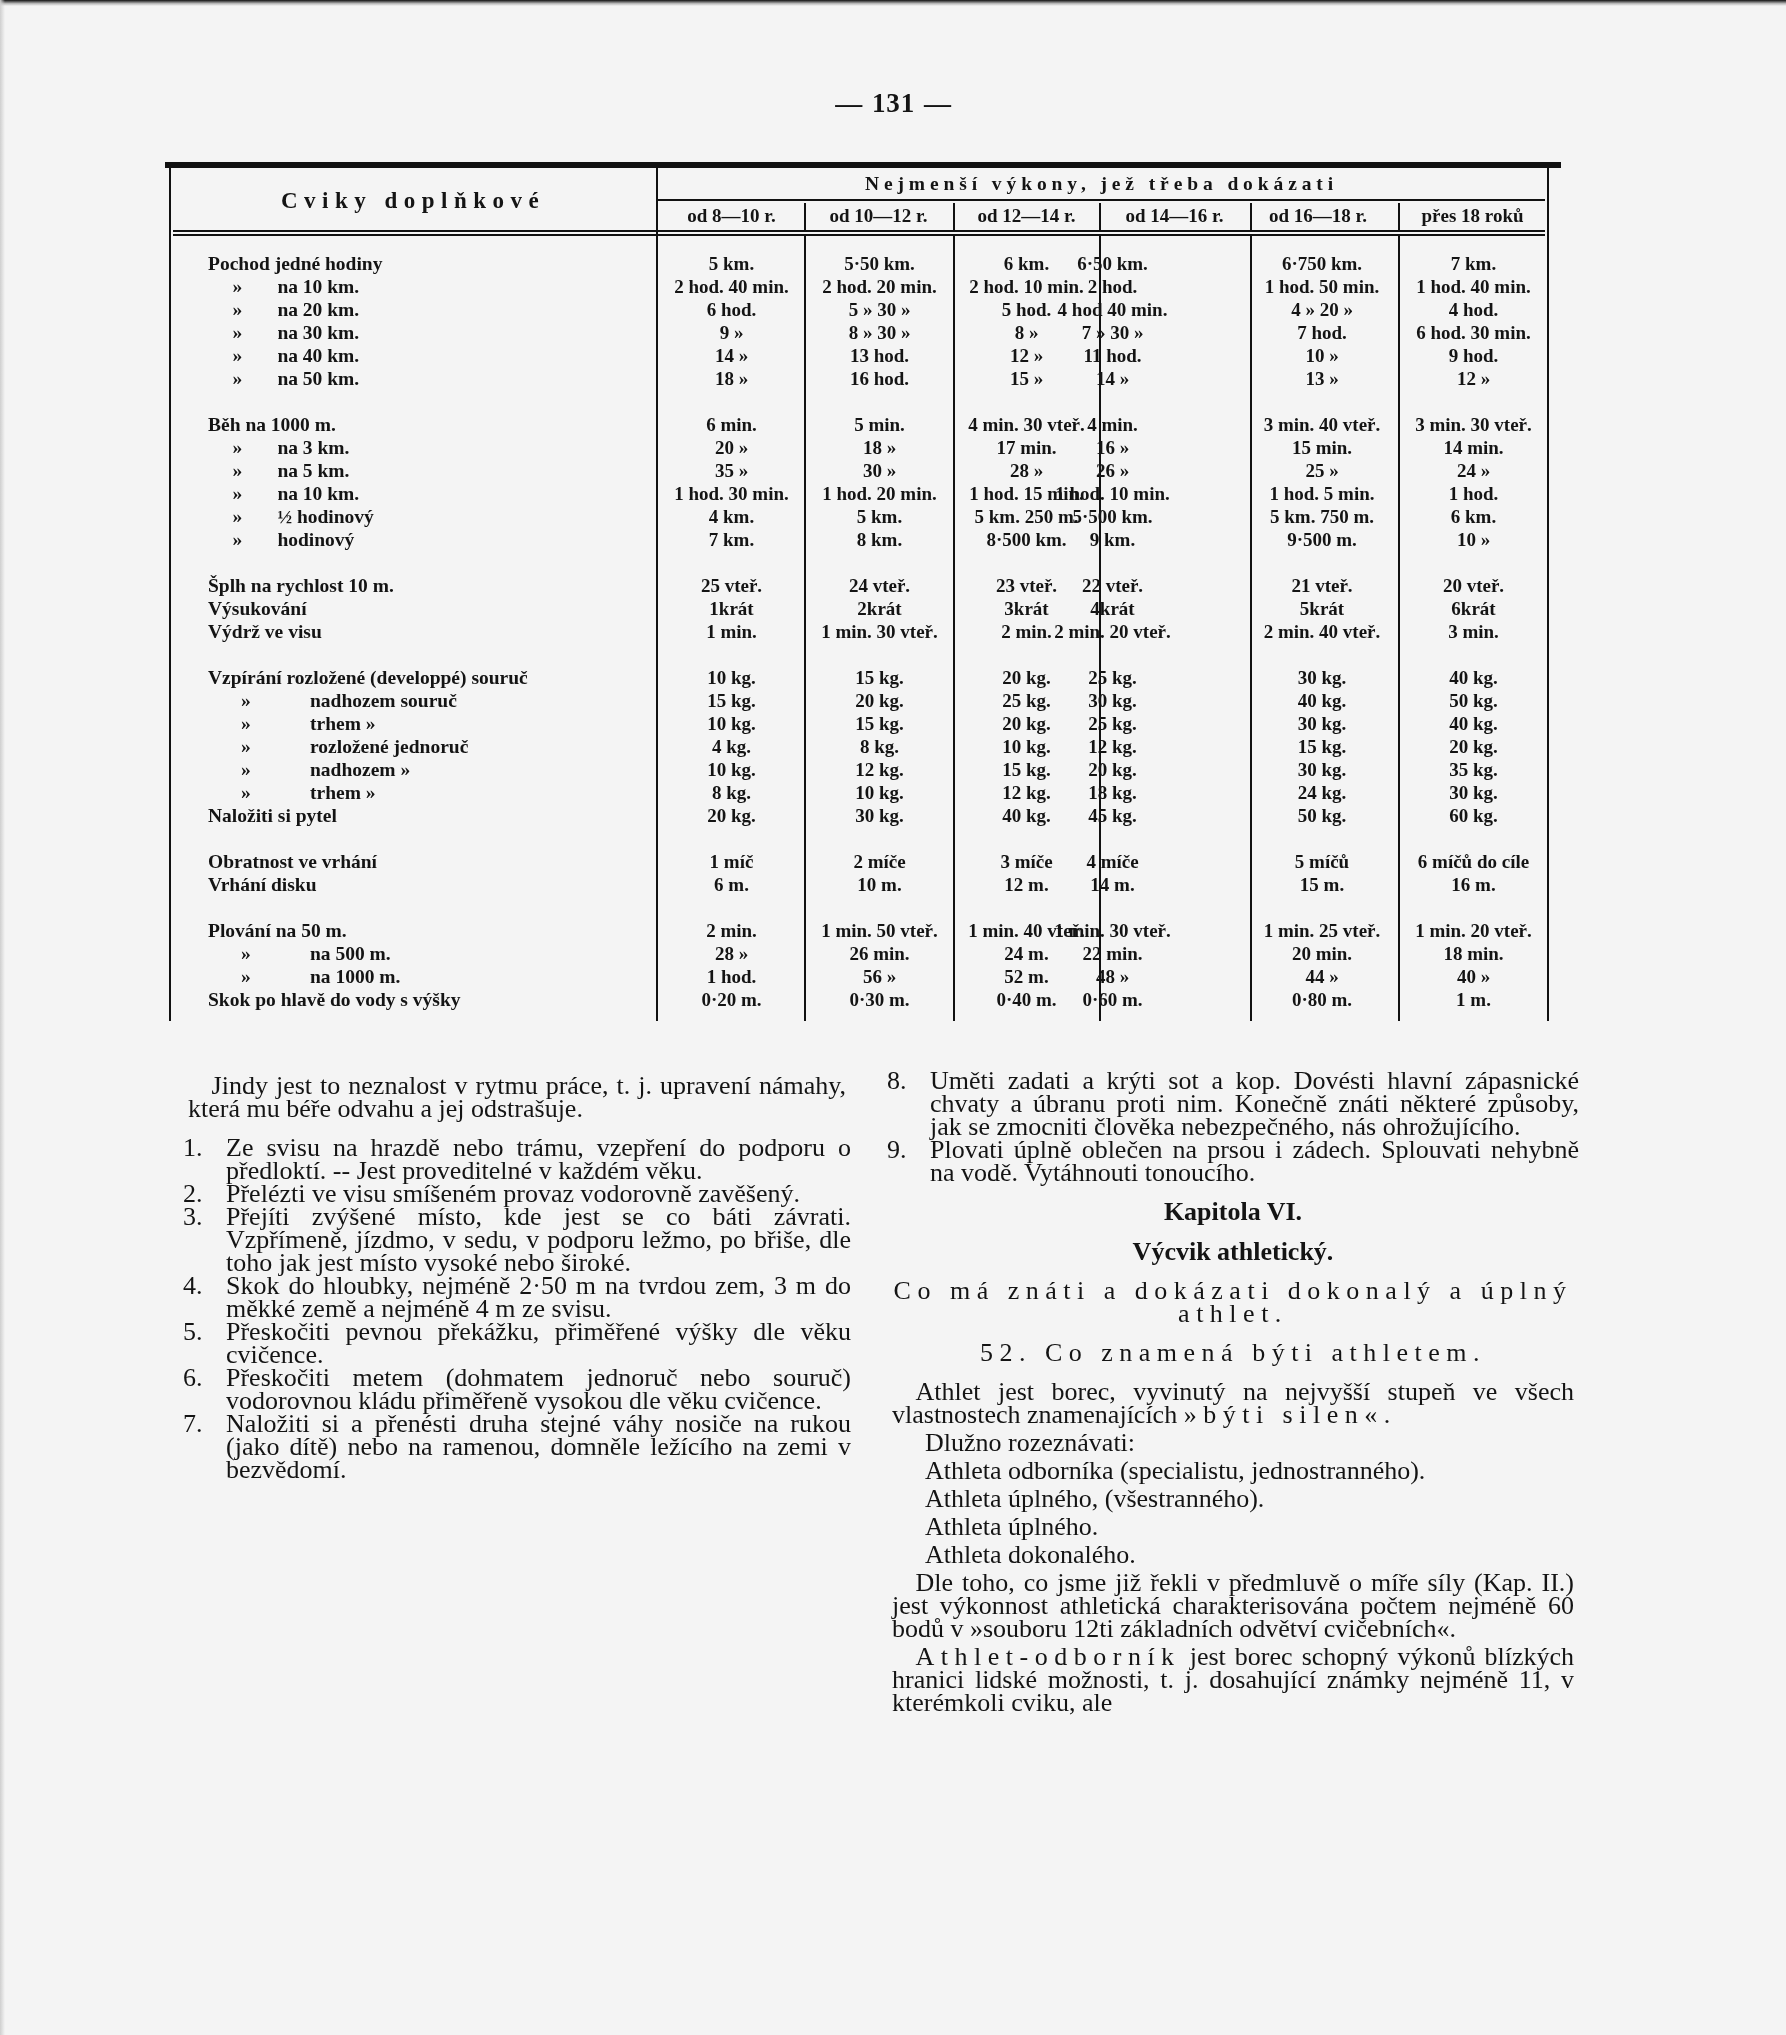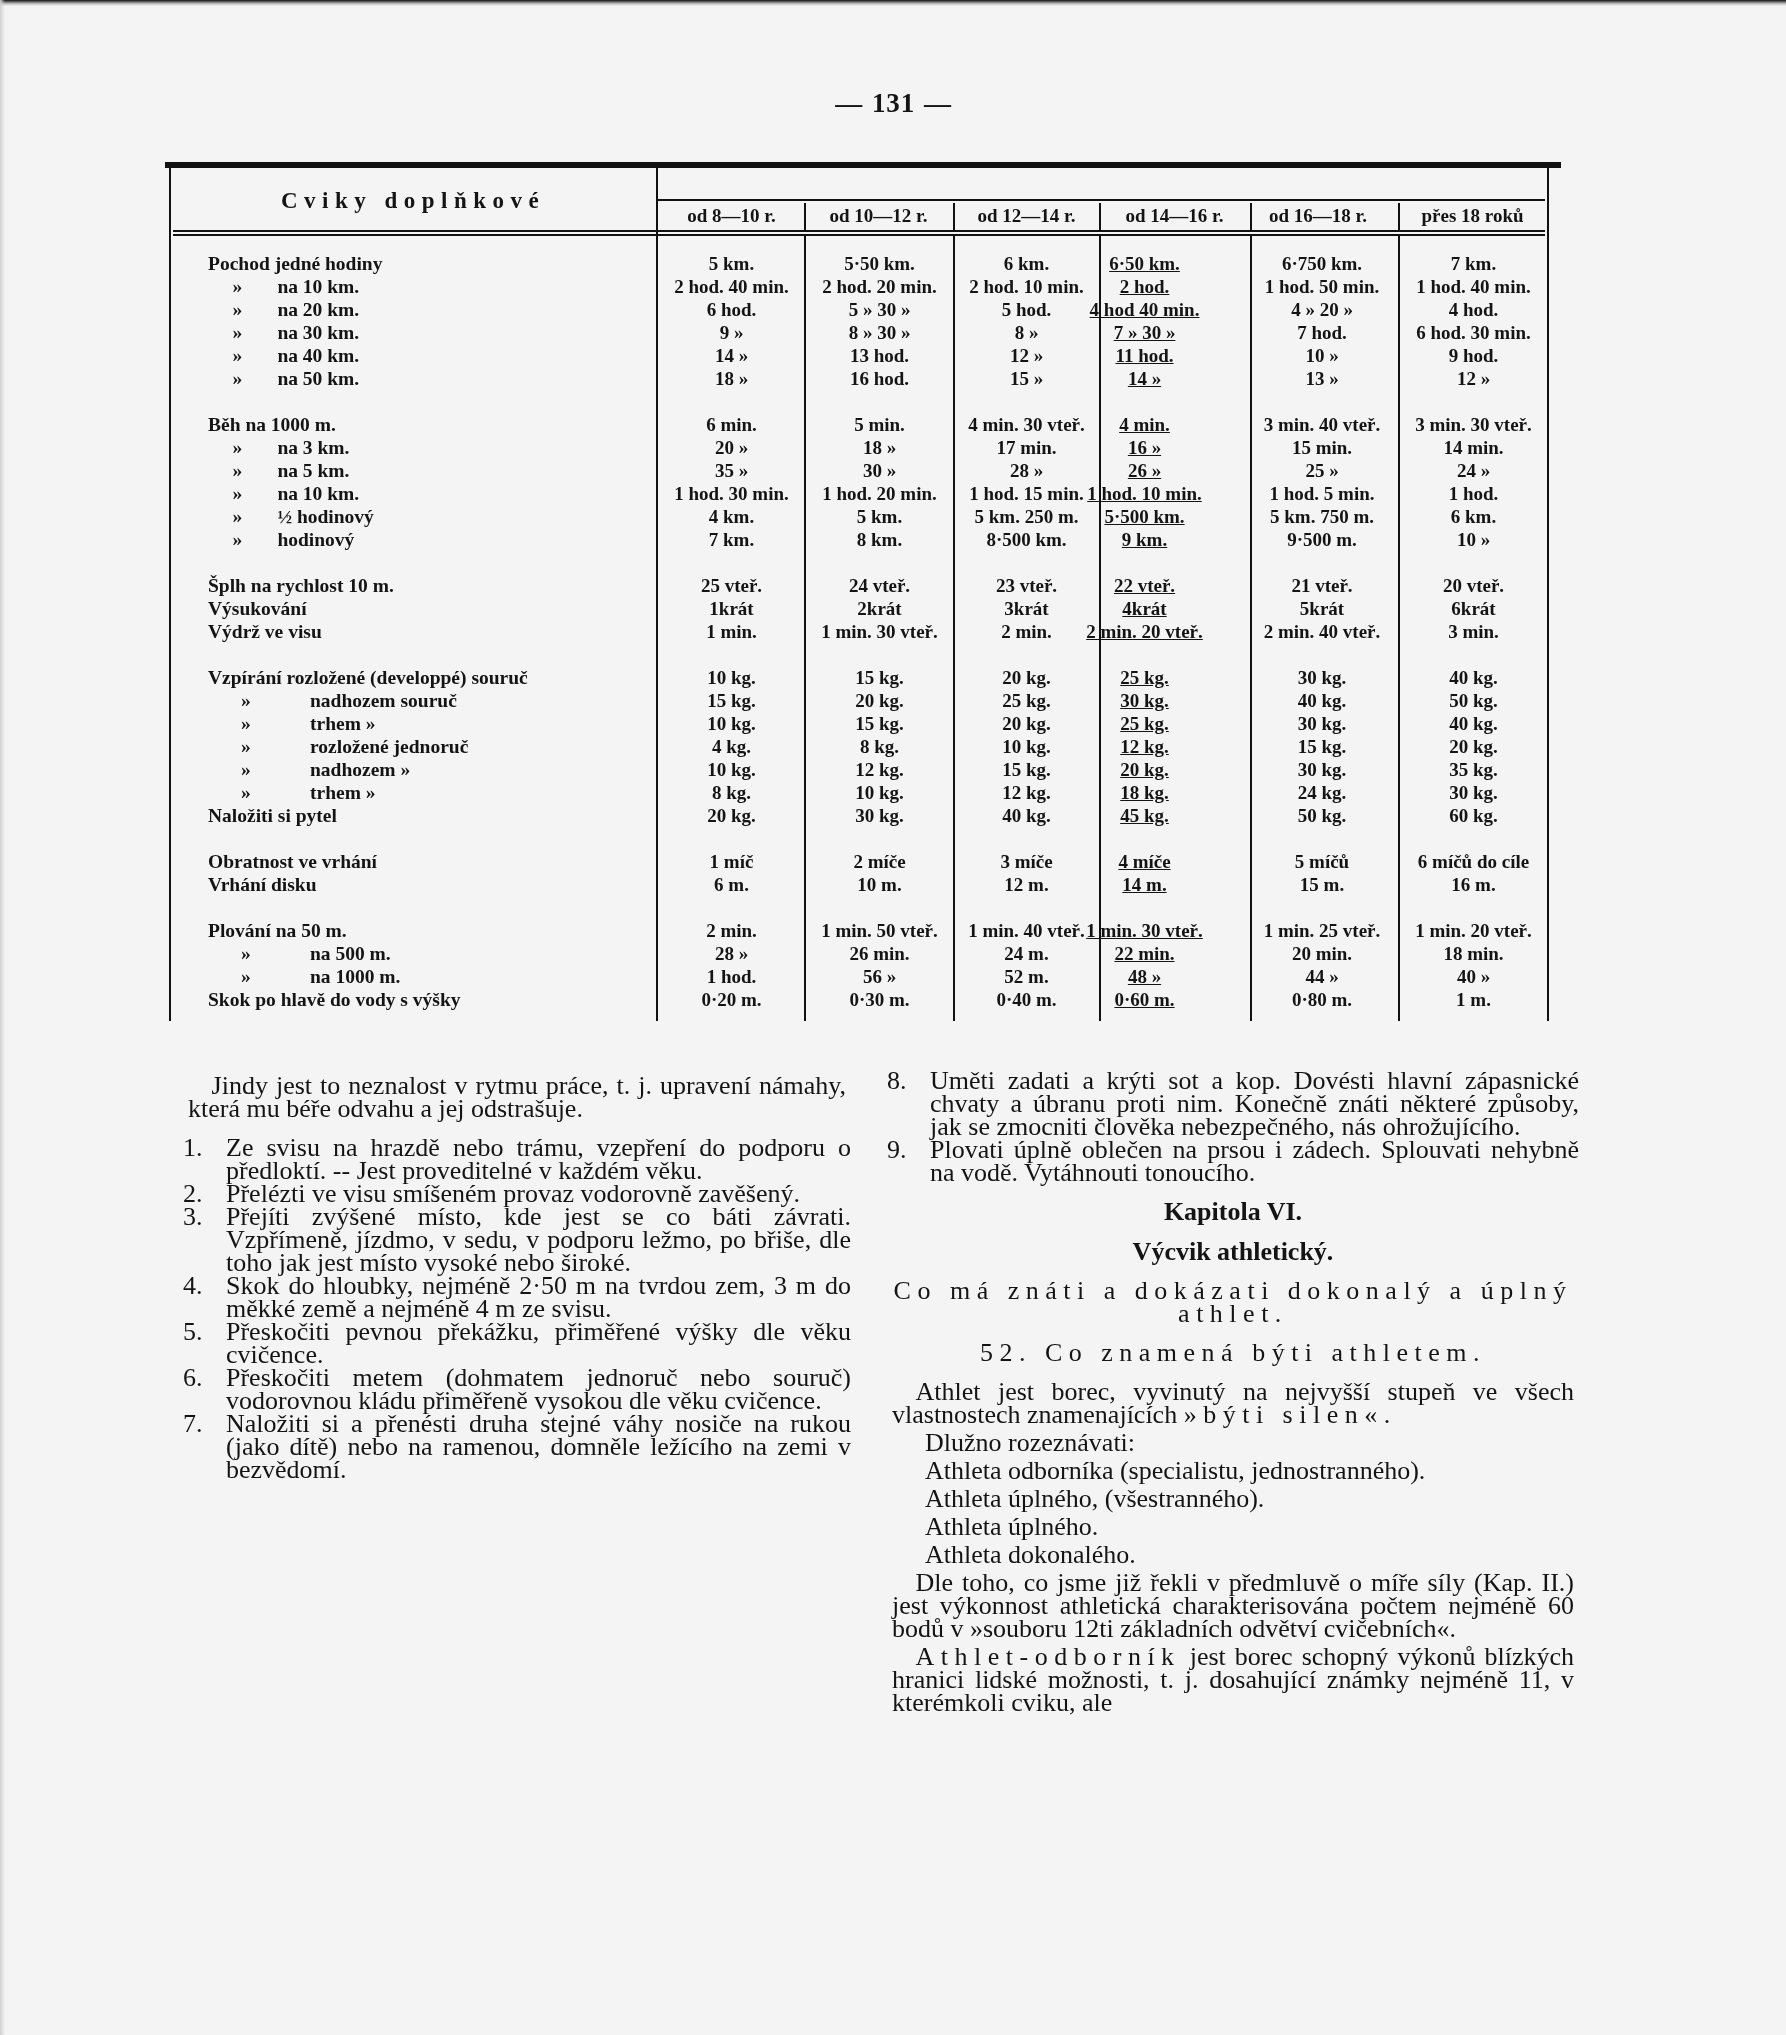--- a/index.html
+++ b/index.html
@@ -93,20 +93,21 @@
   <div class="vline" style="left:4.1px; top:5.7px; height:853px;"></div>
   <div class="vline" style="left:491px; top:5.7px; height:853px;"></div>
   <div class="vline" style="left:1382px; top:5.7px; height:853px;"></div>
 
   <div class="hline" style="left:493px; top:37px; width:887px;"></div>
 
   <div class="hline" style="left:8.1px; top:68px; width:1372px;"></div>
   <div class="hline" style="left:8.1px; top:72px; width:1372px;"></div>
 
   <div class="hdr-main" style="width:480px;">Cviky doplňkové</div>
+  <div class="hdr-span" style="left:493px; width:887px;">Nejmenší výkony, jež třeba dokázati</div>
 
   <div id="age-headers">
       <div class="age-hdr" style="left: 493px; width: 147px;">od 8—10 r.</div>
       <div class="age-hdr" style="left: 639px; width: 149px;">od 10—12 r.</div>
       <div class="vline" style="left: 639px; top: 41px; height: 27px;"></div>
       <div class="age-hdr" style="left: 788px; width: 147px;">od 12—14 r.</div>
       <div class="vline" style="left: 788px; top: 41px; height: 27px;"></div>
       <div class="age-hdr" style="left: 934px; width: 151px;">od 14—16 r.</div>
       <div class="vline" style="left: 934px; top: 41px; height: 27px;"></div>
       <div class="age-hdr" style="left: 1065px; width: 176px;">od 16—18 r.</div>
@@ -256,21 +257,21 @@
         <div class="line">40 kg.</div>
         <div class="gap"></div>
         <div class="line">3 míče</div>
         <div class="line">12 m.</div>
         <div class="gap"></div>
         <div class="line">1 min. 40 vteř.</div>
         <div class="line">24 m.</div>
         <div class="line">52 m.</div>
         <div class="line">0·40 m.</div>
       </div>
-      <div class="col" style="left: 921px; width: 117px; text-decoration: underline;">
+      <div class="col" style="left: 889px; width: 117px;">
         <div class="line">6·50 km.</div>
         <div class="line">2 hod.</div>
         <div class="line">4 hod 40 min.</div>
         <div class="line">7 » 30 »</div>
         <div class="line">11 hod.</div>
         <div class="line">14 »</div>
         <div class="gap"></div>
         <div class="line">4 min.</div>
         <div class="line">16 »</div>
         <div class="line">26 »</div>

